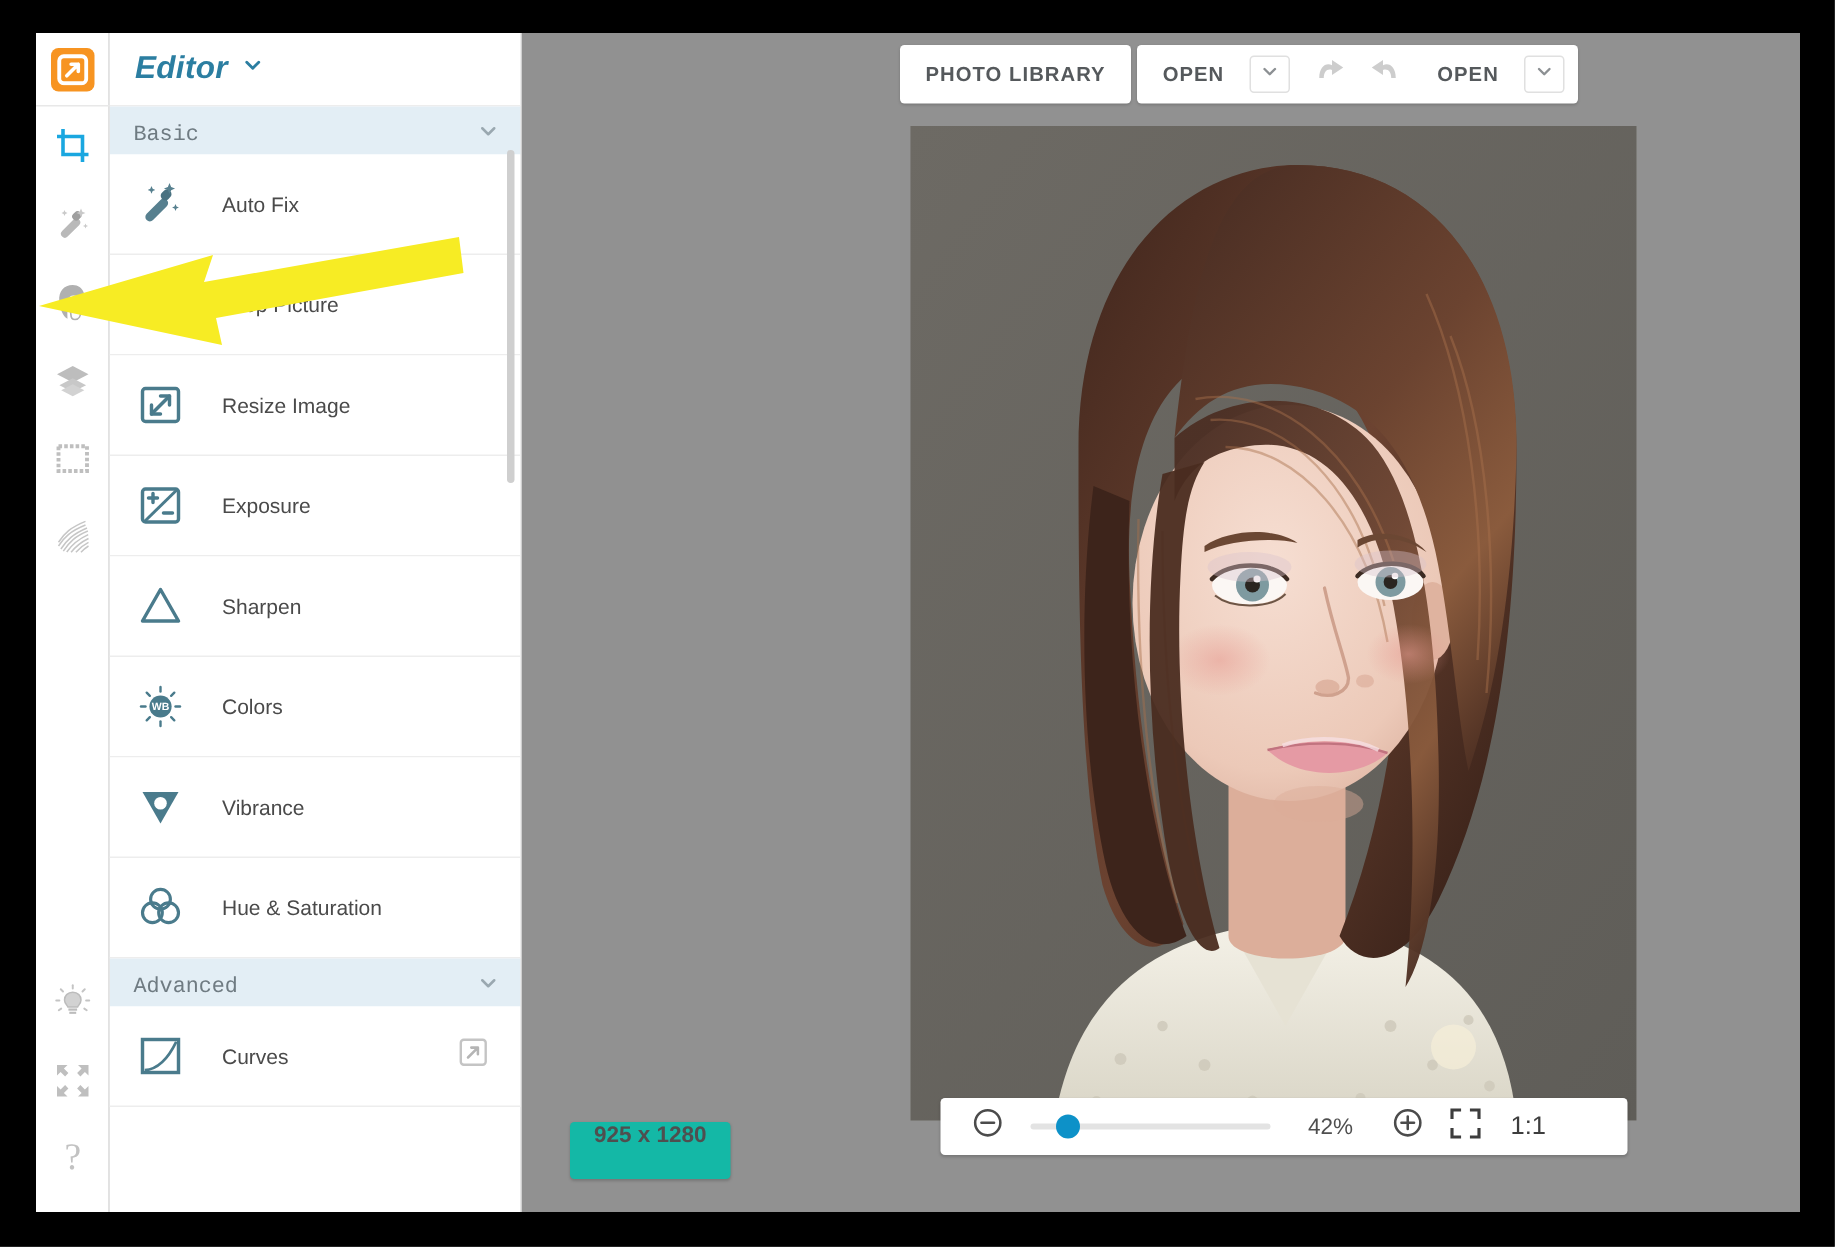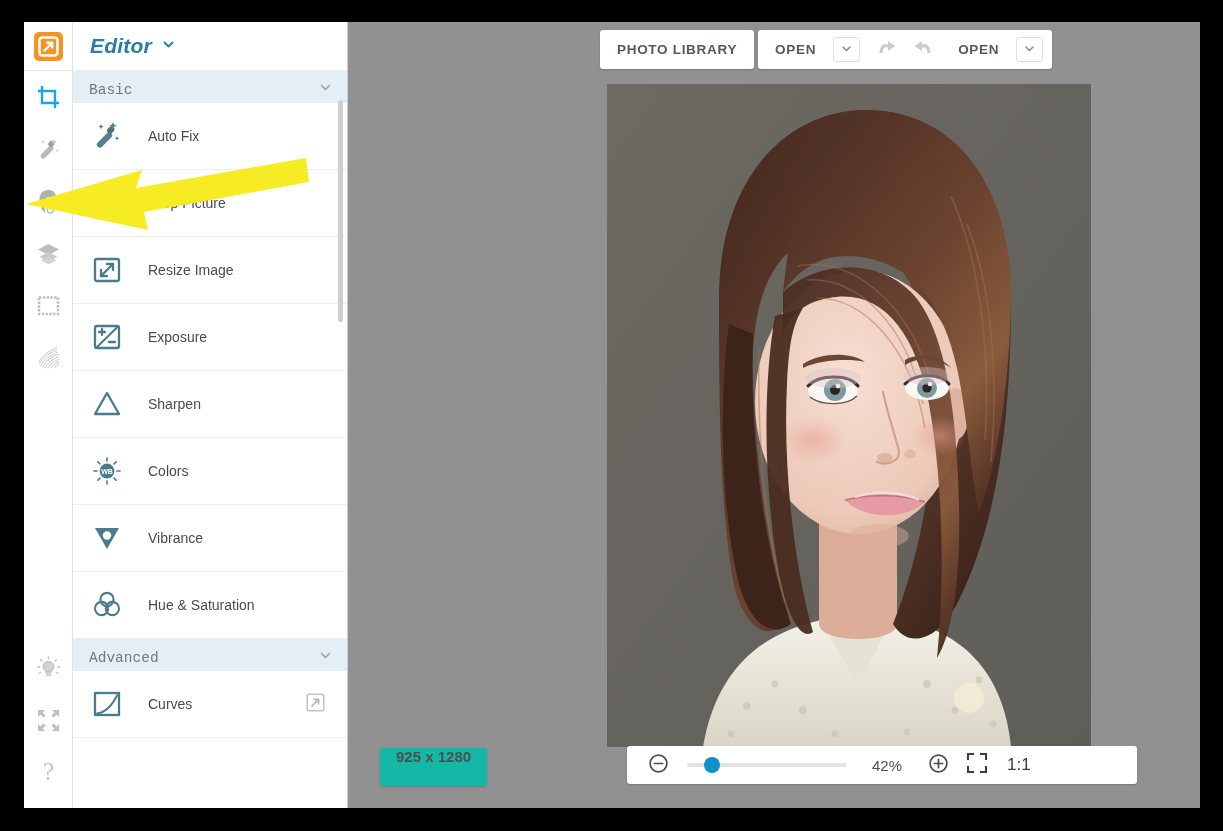--- a/index.html
+++ b/index.html
@@ -154,23 +154,23 @@
   #dim-card {
     position: absolute; left: 32px; bottom: 22px;
     background: #14b8a6; border-radius: 3px;
     height: 38px; padding: 0 16px;
     display: flex; align-items: flex-start;
     font-size: 15px; color: #4f4f4f;
     box-shadow: 0 1px 2px rgba(0,0,0,.18);
     font-weight: bold;
   }
   #zoom-card {
-    position: absolute; left: 279px; bottom: 24px;
+    position: absolute; left: 279px; bottom: 38px;
     background: #fff; border-radius: 3px;
-    height: 38px; width: 510px;
+    height: 38px; width: 458px;
     display: flex; align-items: center;
     padding: 0 14px;
     box-shadow: 0 1px 2px rgba(0,0,0,.18);
   }
   .zb-ico { width: 34px; display: flex; align-items: center; justify-content: center; cursor: pointer; }
   #slider {
     position: relative;
     width: 160px; height: 16px; margin: 0 6px 0 12px;
     display: flex; align-items: center; cursor: pointer;
   }

